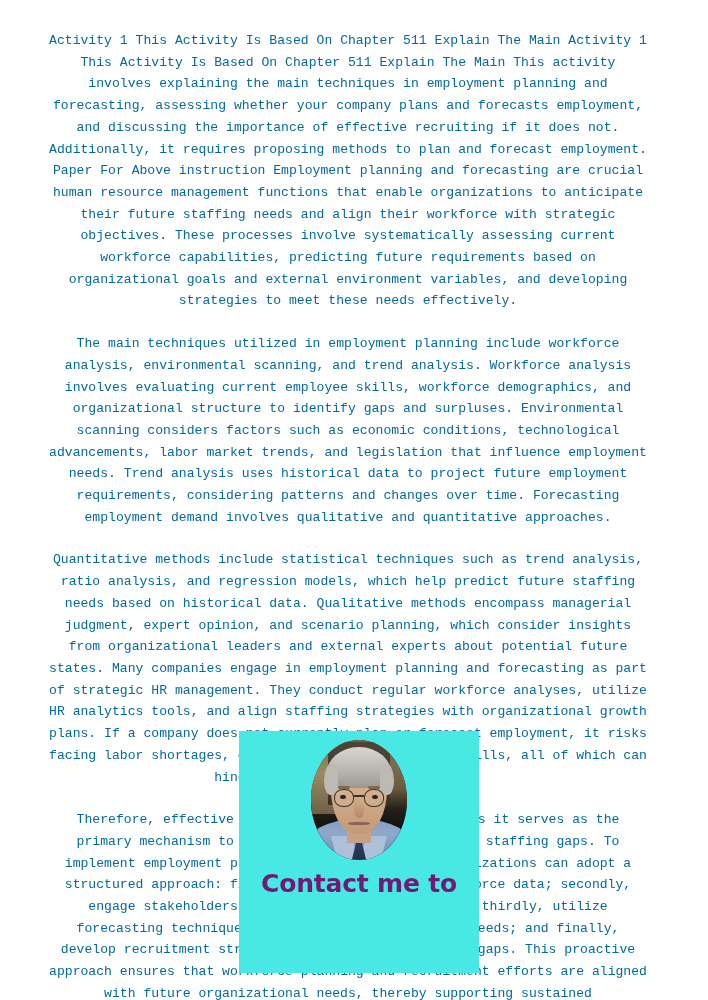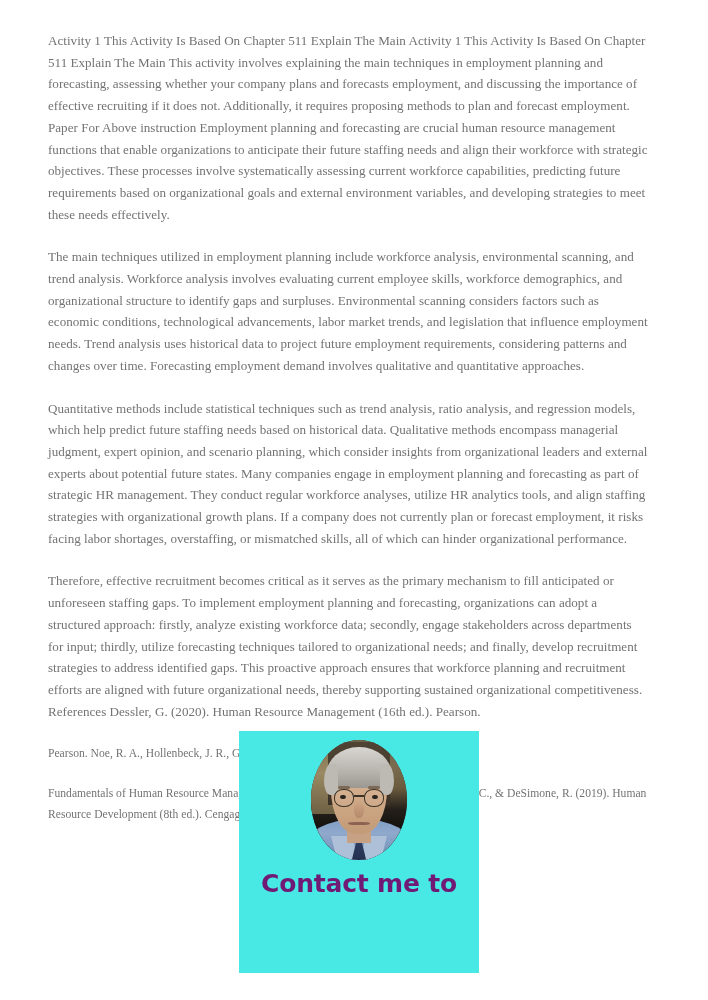--- a/index.html
+++ b/index.html
@@ -22,25 +22,25 @@
   }
 
   #doc-body {
     position: absolute;
     left: 48px;
     top: 30px;
     width: 600px;
   }
 
   .para {
-    font-family: Liberation Serif, serif;
+    font-family: Liberation Mono, monospace;
     font-size: 13.1px;
     line-height: 21.7px;
-    color: #737373;
-    text-align: left;
+    color: #0369a1;
+    text-align: center;
     margin: 0 0 21px 0;
     letter-spacing: 0.01px;
   }
 
   .para.refs {
     font-size: 11.6px;
     line-height: 21.5px;
     margin-bottom: 14px;
   }
 

